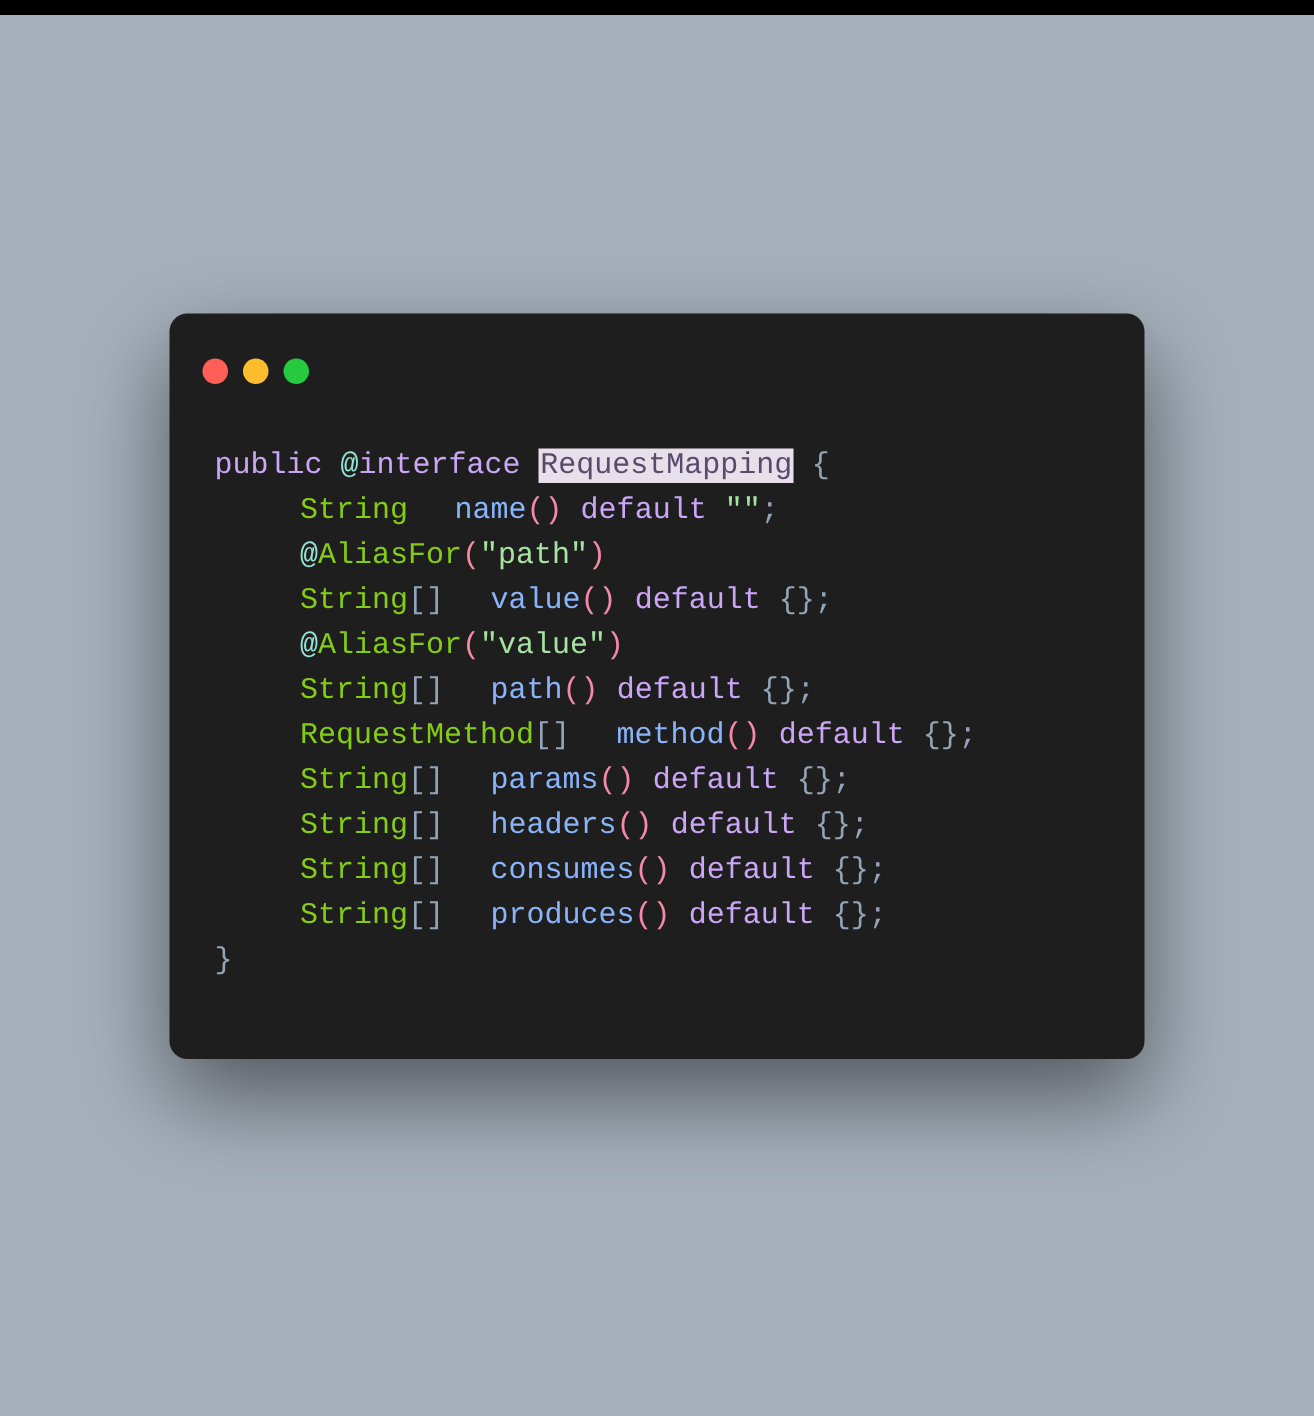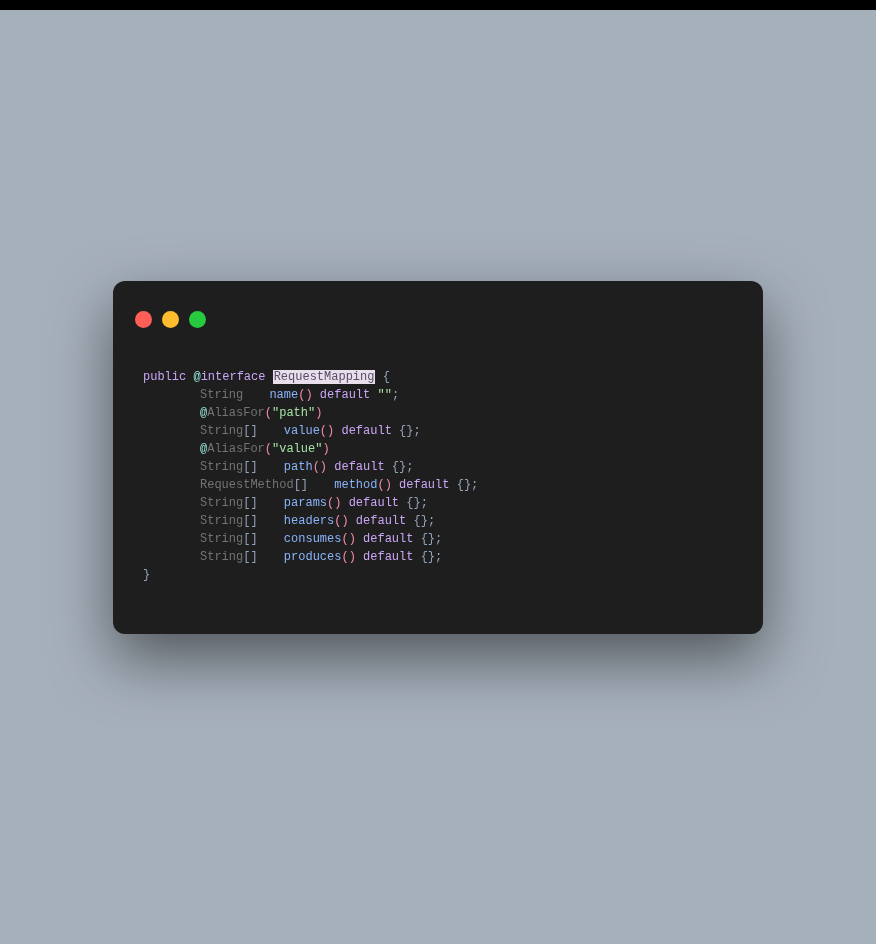--- a/index.html
+++ b/index.html
@@ -48,32 +48,32 @@
       width: 17px;
       height: 17px;
       border-radius: 50%;
     }
     
     .traffic-light.red { background: #ff5f56; }
     .traffic-light.yellow { background: #ffbd2e; }
     .traffic-light.green { background: #27c93f; }
     
     .code {
-      font-size: 12px;
+      font-size: 20px;
       line-height: 1.5;
       white-space: pre;
       color: #cdd6f4;
     }
     
     .indent {
       padding-left: 57px;
     }
     
     .c-keyword { color: #cba6f7; }
-    .c-type { color: #737373; text-align: center; }
+    .c-type { color: #84cc16; text-align: center; }
     .c-method { color: #89b4fa; margin-left: 19px; }
     .c-string { color: #a6e3a1; }
     .c-paren { color: #f38ba8; }
     .c-punct { color: #94a3b8; }
     .c-at { color: #94e2d5; }
     .c-highlight { 
       background: #e7e0eb; 
       color: #5b4a6a;
       padding: 0 1px;
     }

